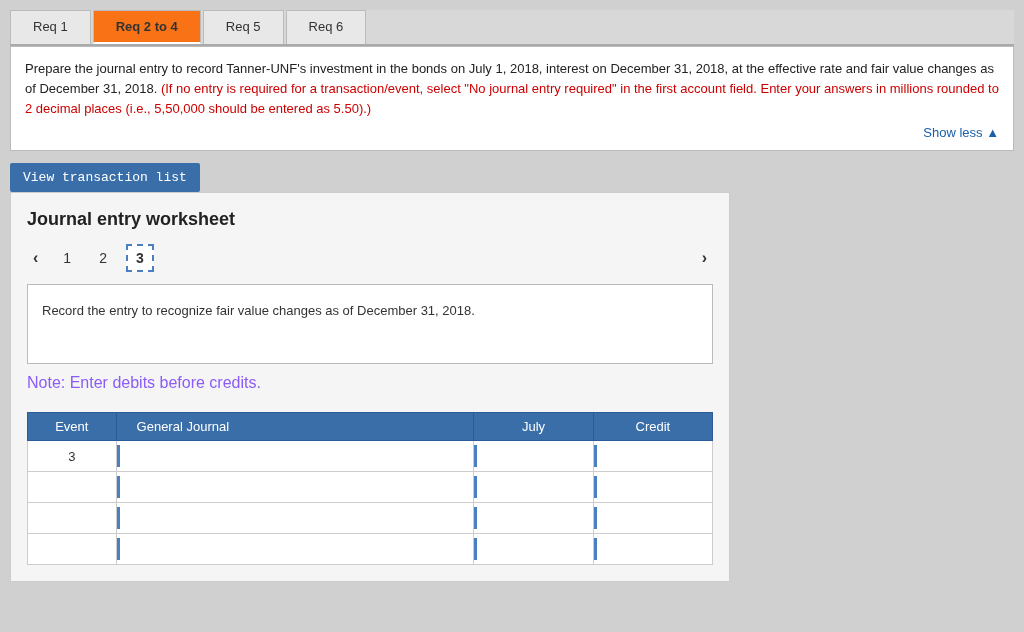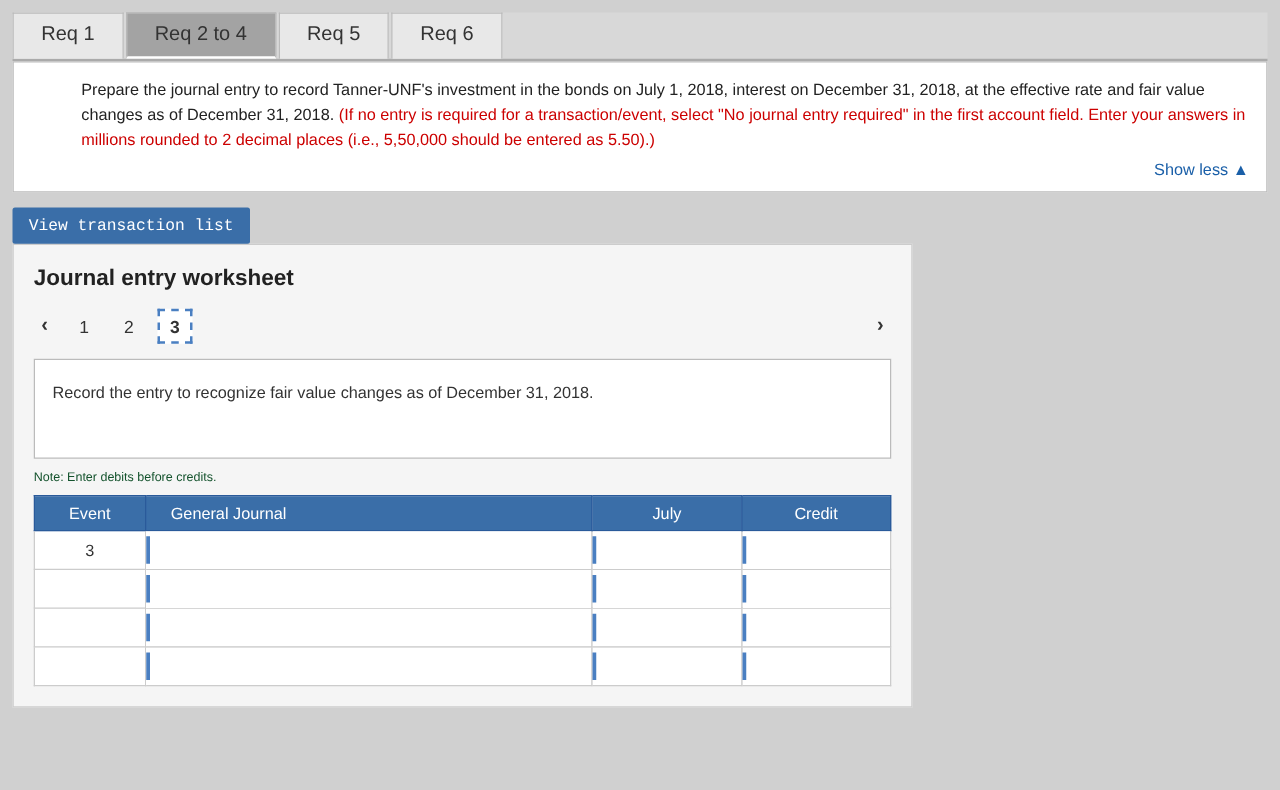--- a/index.html
+++ b/index.html
@@ -18,39 +18,38 @@
       background: #d8d8d8;
       border-bottom: 2px solid #aaa;
       margin-bottom: 0;
     }
     .tab {
       padding: 8px 22px;
       background: #e8e8e8;
       border: 1px solid #bbb;
       border-bottom: none;
       cursor: pointer;
-      font-size: 16px;
+      font-size: 13px;
       color: #333;
       margin-right: 2px;
     }
     .tab.active {
-      background: #a3a3a3;
+      background: #f97316;
       border-bottom: 2px solid #fff;
-      font-weight: normal;
+      font-weight: bold;
     }
     .content-area {
       background: #fff;
       border: 1px solid #bbb;
       padding: 12px 14px 10px 14px;
     }
     .instruction-text {
       font-size: 13px;
       color: #222;
       line-height: 1.55;
-      margin-left: 40px;
     }
     .instruction-text .red {
       color: #cc0000;
     }
     .show-less {
       text-align: right;
       margin-top: 6px;
     }
     .show-less a {
       color: #1a5fa8;
@@ -115,23 +114,23 @@
       border: 1px solid #bbb;
       background: #fff;
       padding: 16px 14px;
       font-size: 13px;
       color: #333;
       min-height: 80px;
       margin-bottom: 10px;
       line-height: 1.5;
     }
     .note-text {
-      color: #14532d;
-      font-size: 10px;
-      margin-bottom: 8px;
+      color: #8b5cf6;
+      font-size: 16px;
+      margin-bottom: 20px;
     }
     .journal-table {
       width: 100%;
       border-collapse: collapse;
       font-size: 13px;
     }
     .journal-table thead tr th {
       background: #3a6ea8;
       color: #fff;
       padding: 6px 20px;

